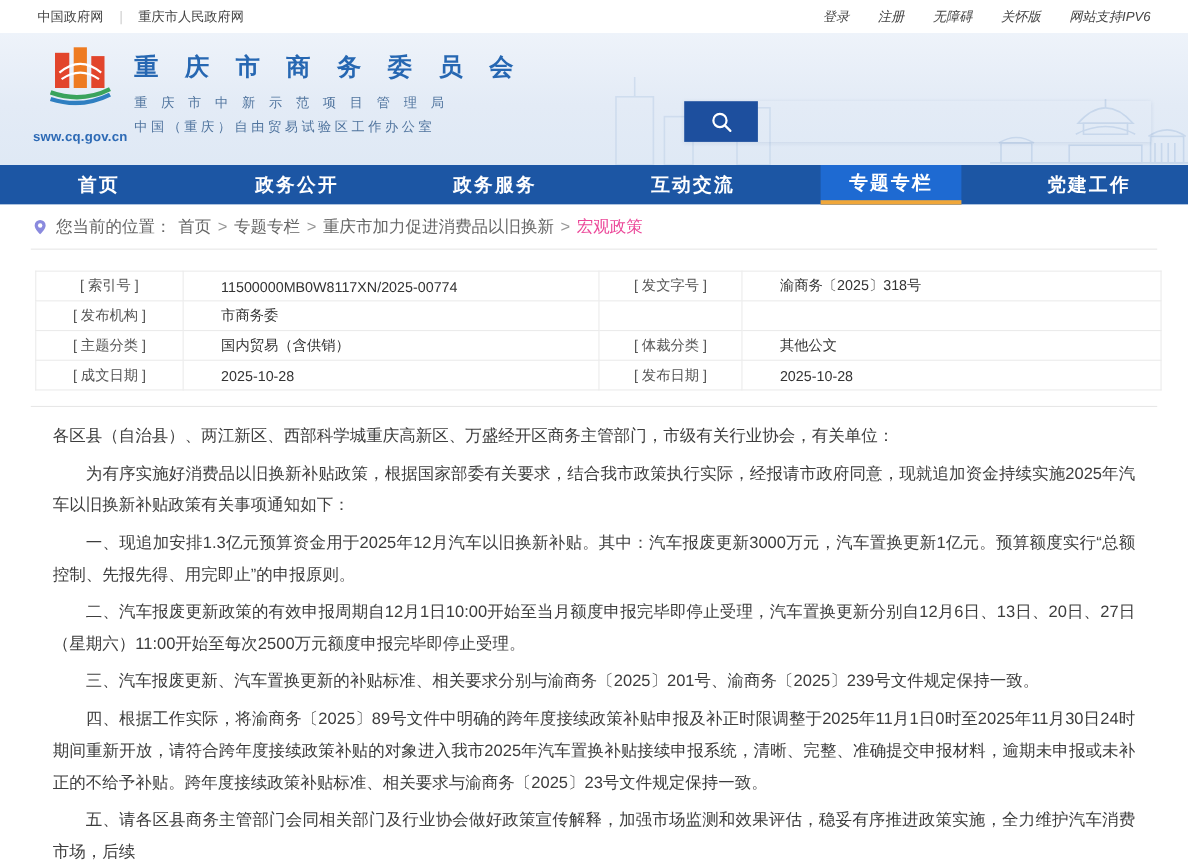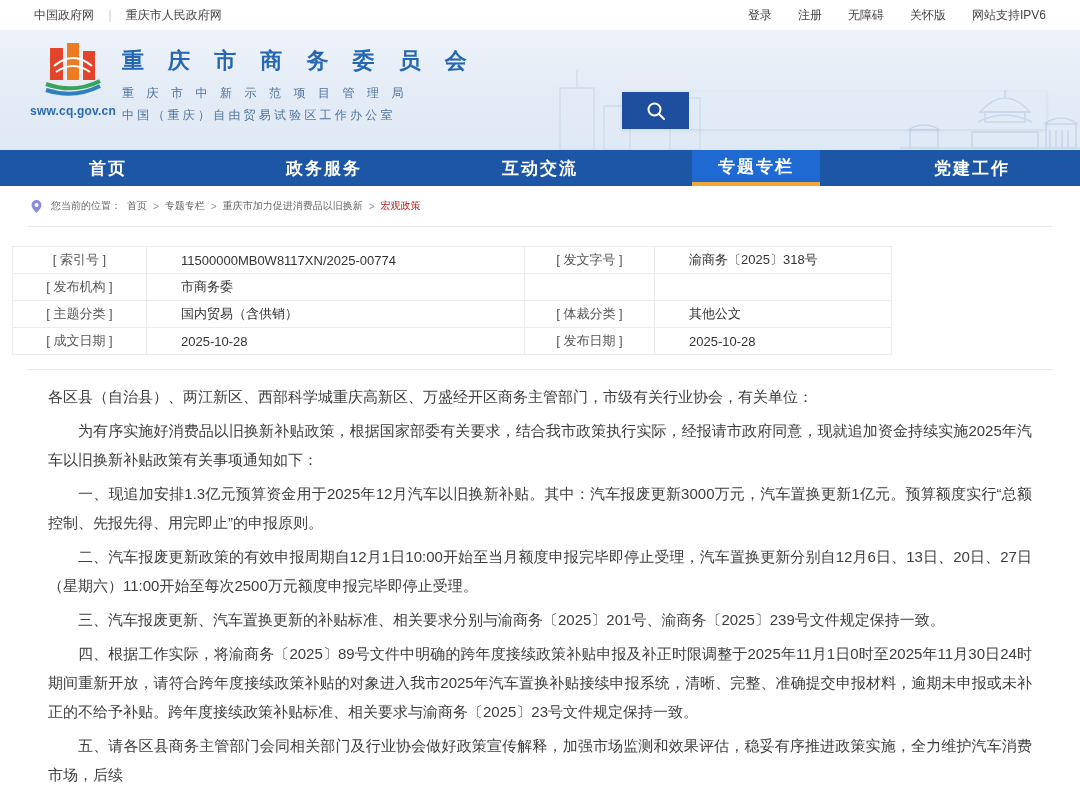--- a/index.html
+++ b/index.html
@@ -4,30 +4,30 @@
 <style>
   * { margin:0; padding:0; box-sizing:border-box; }
   html,body { width:1080px; height:787px; overflow:hidden; background:#fff;
     font-family:"Liberation Sans","DejaVu Sans",sans-serif; }
 
   
   .topbar { height:30px; background:#fff; display:flex; align-items:center;
     justify-content:space-between; padding:0 34px; font-size:12px; color:#444; }
   .topbar a { color:#444; text-decoration:none; cursor:pointer; }
   .topbar .left { display:flex; gap:10px; align-items:flex-end; }
-  .topbar .right { display:flex; gap:26px; align-items:flex-start; }
+  .topbar .right { display:flex; gap:26px; align-items:flex-start;font-style:italic; }
   .topbar .divider { color:#bbb; }
 
   
   .header { position:relative; height:120px;
     background:linear-gradient(180deg,#eef3fa 0%,#e3ebf6 55%,#dfe9f5 100%); overflow:hidden; }
   .header .skyline { position:absolute; right:0; bottom:0; opacity:.85; }
   .header .midart { position:absolute; left:540px; bottom:0; opacity:.7; }
   .logo-wrap { position:absolute; left:30px; top:10px; width:86px; text-align:center; cursor:pointer; }
-  .logo-domain { font-size:12px; font-weight:bold; color:#2d6ab5; margin-top:4px; letter-spacing:.2px; }
+  .logo-domain { font-size:12px; font-weight:bold; color:#2d6ab5; margin-top:16px; letter-spacing:.2px; }
   .brand { position:absolute; left:122px; top:16px; }
   .brand .site-name { font-size:22px; font-weight:bold; color:#2667b2; letter-spacing:9px; }
   .brand .sub1 { margin-top:9px; font-size:12px; color:#50749e; letter-spacing:12.5px; }
   .brand .sub2 { margin-top:5px; font-size:12px; color:#50749e; letter-spacing:3.2px; }
   .search-box { position:absolute; left:622px; top:62px; width:424px; height:37px; display:flex;
     box-shadow:0 1px 4px rgba(40,80,140,.12); }
   .search-input { flex:1; border:1px solid #e1e7f0; border-right:none; background:#fff;
     padding:0 14px; font-size:13px; color:#333; outline:none; }
   .search-input::placeholder { color:#a9b2bf; }
   .search-btn { width:67px; background:#1d4f9e; border:none; display:flex; align-items:center;
@@ -35,29 +35,29 @@
 
   
   .nav { height:36px; background:#1c56a4; display:flex; }
   .nav-item { flex:1; display:flex; justify-content:center; cursor:pointer; }
   .nav-item .inner { display:flex; align-items:center; height:100%; padding:0 26px;
     color:#fff; font-size:17px; font-weight:600; letter-spacing:2px; }
   .nav-item.active .inner { background:#1e6ad2; border-bottom:4px solid #f0a73a; }
 
   
   .crumb-row { height:40px; display:flex; align-items:center; padding:0 30px;
-    font-size:10px; color:#666; gap:6px; background:#fff; }
+    font-size:15px; color:#666; gap:6px; background:#fff; }
   .crumb-row .pin { margin-right:2px; display:flex; }
   .crumb { color:#666; text-decoration:none; cursor:pointer; }
-  .crumb.current { color:#b91c1c; }
+  .crumb.current { color:#ec4899; }
   .crumb-sep { color:#999; }
   .hr { border:none; border-top:1px solid #e7e7e7; margin:0 28px; }
 
   
-  .meta-table { width:880px; margin:19px 12px 0; border-collapse:collapse; table-layout:fixed;
+  .meta-table { width:1024px; margin:19px 32px 0; border-collapse:collapse; table-layout:fixed;
     font-size:13px; }
   .meta-table td { border:1px solid #ebebeb; height:27px; padding:0; }
   .meta-table td.lbl { text-align:center; color:#555; }
   .meta-table td.val { padding-left:34px; color:#333; }
 
   
   .article { padding:0 48px; }
   .doc-title { margin-top:20px; text-align:center; font-size:20px; font-weight:bold;
     color:#333; letter-spacing:1px; line-height:28px; }
   .title-hr { border:none; border-top:1px solid #e7e7e7; margin:14px -20px 0; }
@@ -136,20 +136,23 @@
       </svg>
     </button>
   </div>
 </div>
 
 <div class="nav">
   <div class="nav-item">
     <span class="inner">首页</span>
   </div>
   <div class="nav-item">
+    <span class="inner">政务公开</span>
+  </div>
+  <div class="nav-item">
     <span class="inner">政务服务</span>
   </div>
   <div class="nav-item">
     <span class="inner">互动交流</span>
   </div>
   <div class="nav-item active">
     <span class="inner">专题专栏</span>
   </div>
   <div class="nav-item">
     <span class="inner">党建工作</span>

